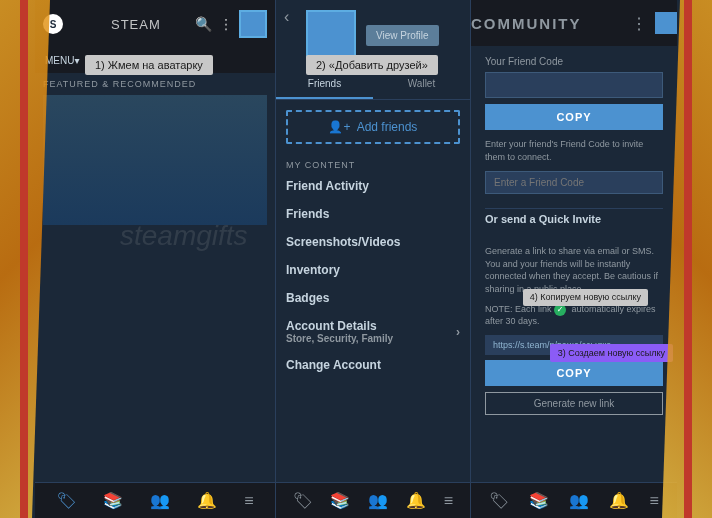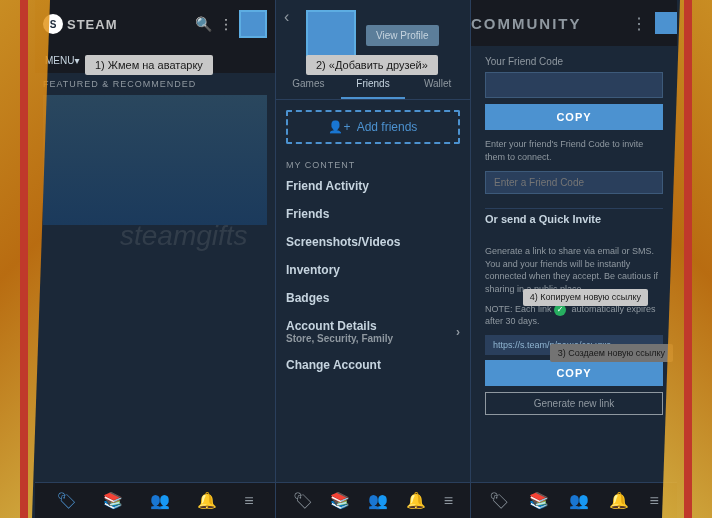--- a/index.html
+++ b/index.html
@@ -95,22 +95,23 @@
       background: #fff;
       border-radius: 50%;
       display: flex;
       align-items: center;
       justify-content: center;
     }
 
     .steam-text {
       color: #c2c3c4;
       font-size: 13px;
-      font-weight: bold;
+      font-weight: normal;
       letter-spacing: 1px;
+      margin-left: 44px;
     }
 
     .search-icon-header {
       margin-left: auto;
       color: #c2c3c4;
       font-size: 14px;
       cursor: pointer;
     }
 
     .dots-icon {
@@ -498,21 +499,21 @@
 
     
     .tooltip-3-container {
       position: relative;
     }
 
     .step3-tooltip {
       position: absolute;
       bottom: 30px;
       right: -10px;
-      background: #737373;
+      background: #8b5cf6;
       color: #1a1a1a;
       padding: 4px 8px;
       font-size: 9px;
       border-radius: 2px;
       white-space: nowrap;
       z-index: 20;
     }
 
     .step4-tooltip {
       position: absolute;
@@ -596,21 +597,20 @@
     <span class="back-arrow">‹</span>
 
     <div class="profile-header">
       <div class="profile-avatar"></div>
       <button class="view-profile-btn">View Profile</button>
     </div>
 
     <div class="tooltip-box-2">2) «Добавить друзей»</div>
 
     <div class="profile-tabs">
-      <span class="profile-tab">Games</span>
       <span class="profile-tab active">Friends</span>
       <span class="profile-tab">Wallet</span>
     </div>
 
     <button class="add-friends-btn">
       <span>👤+</span>
       <span>Add friends</span>
     </button>
 
     <div class="my-content-label">MY CONTENT</div>

